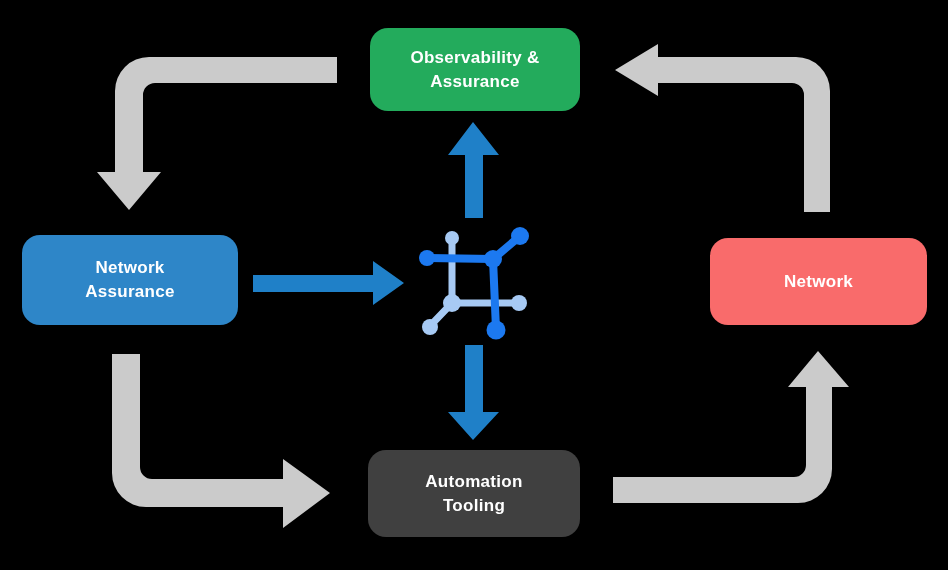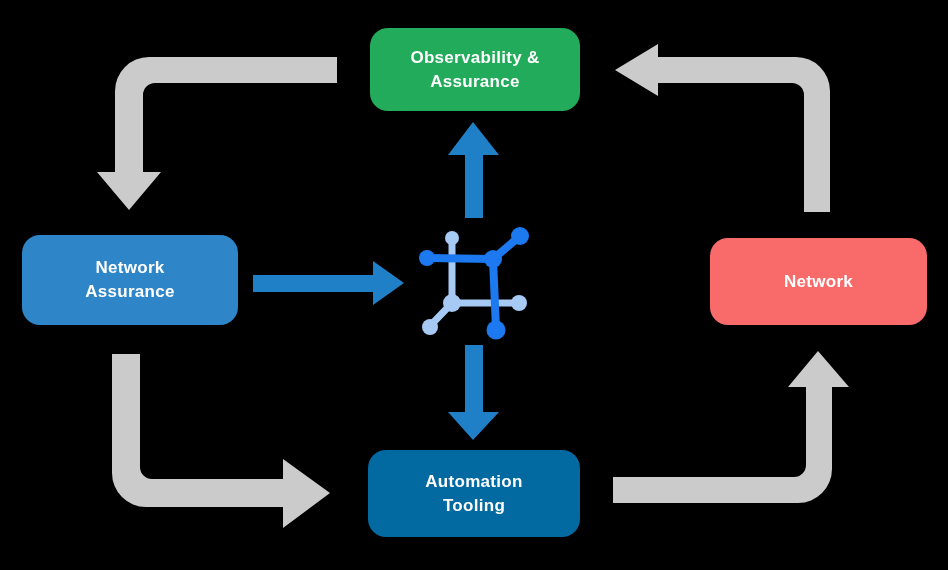--- a/index.html
+++ b/index.html
@@ -86,21 +86,21 @@
 
   <div class="node node-operations" style="background-color: rgb(46, 134, 200);">
     <span>Network</span>
     <span>Assurance</span>
   </div>
 
   <div class="node node-infrastructure" style="background-color: rgb(249, 107, 107);">
     <span>Network</span>
   </div>
 
-  <div class="node node-automation" style="background-color: #0369a1;">
+  <div class="node node-automation" style="background-color: #404040;">
     <span>Automation</span>
     <span>Tooling</span>
   </div>
 
   <svg class="hub-icon" viewBox="0 0 120 120" aria-hidden="true">
 
     <path class="icon-line-light" d="M37 14 L37 78"></path>
     <path class="icon-line-light" d="M37 78 L15 101"></path>
     <path class="icon-line-light" d="M37 78 L103 78"></path>
     <circle class="icon-dot-light" cx="37" cy="13" r="7"></circle>

